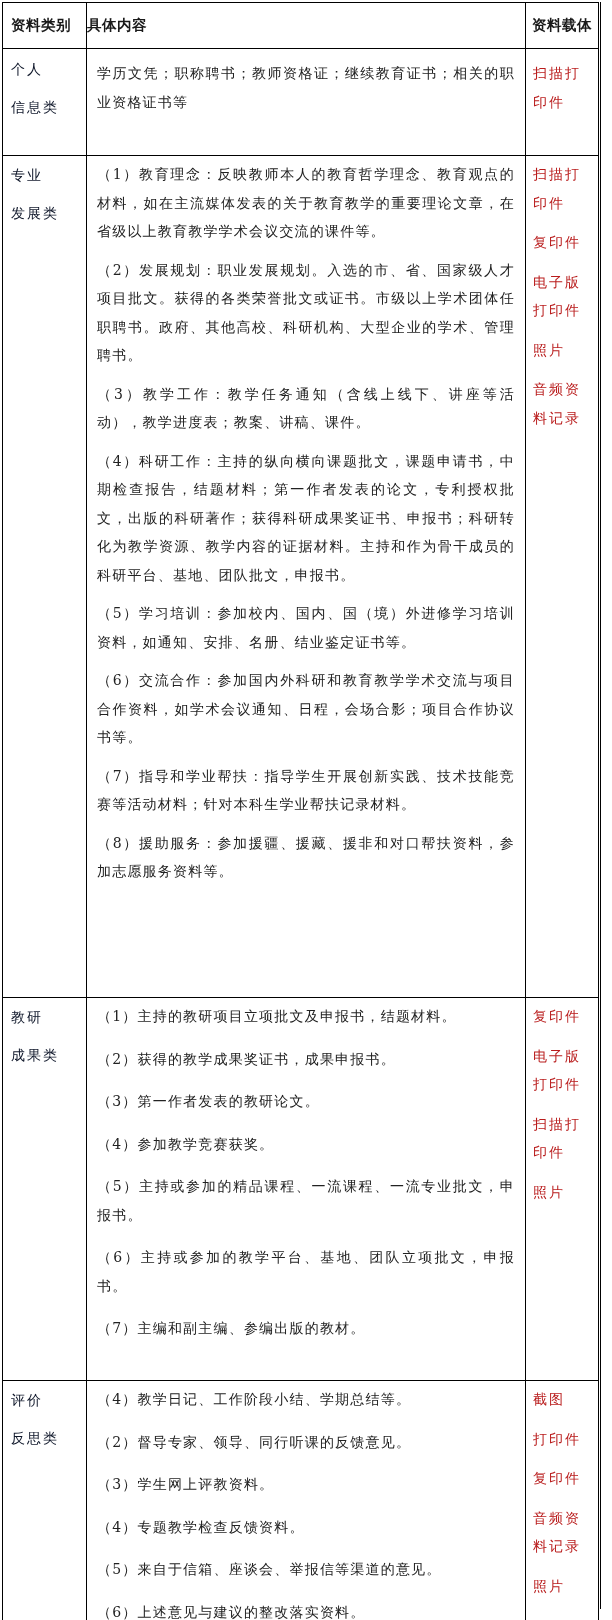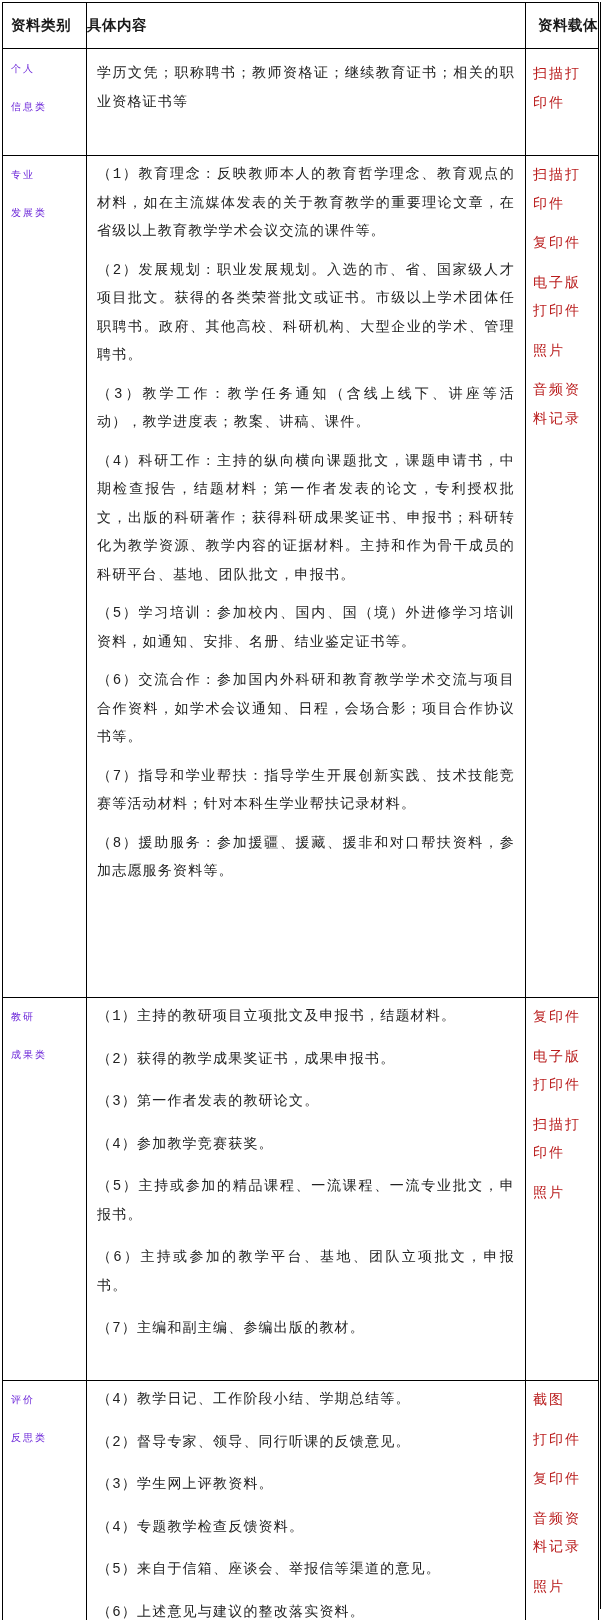--- a/index.html
+++ b/index.html
@@ -28,41 +28,40 @@
     col.c3 { width: 73px; }
     th {
       height: 45px;
       font-weight: bold;
       font-size: 14.5px;
       letter-spacing: 0.5px;
       vertical-align: middle !important;
     }
     th.h1 { text-align: left; padding-left: 8px !important; }
     th.h2 { text-align: left; }
-    th.h3 { text-align: right; padding-left: 6px !important; }
+    th.h3 { text-align: left; padding-left: 6px !important; }
     .cat {
       padding: 9px 0 0 8px !important;
-      font-size: 10px;
+      font-size: 14px;
       line-height: 38px;
       letter-spacing: 2px;
-      color: #6d28d9;
+      color: #0f172a;
     }
     .cat span { display: block; margin-top: -9px; }
     .cat span + span { margin-top: 0; }
     .content {
       padding: 4px 10px 8px 10px !important;
       font-size: 14px;
       color: #222;
     }
     .para {
       line-height: 28.5px;
       letter-spacing: 1.2px;
       margin: 0 0 10px 0;
       text-align: justify;
-      font-family: Liberation Mono, monospace;
     }
     .para:last-child { margin-bottom: 0; }
     .carrier {
       padding: 4px 4px 0 7px !important;
       font-size: 14px;
       color: #b91c1c;
     }
     .carrier .item {
       line-height: 28.5px;
       letter-spacing: 2px;

